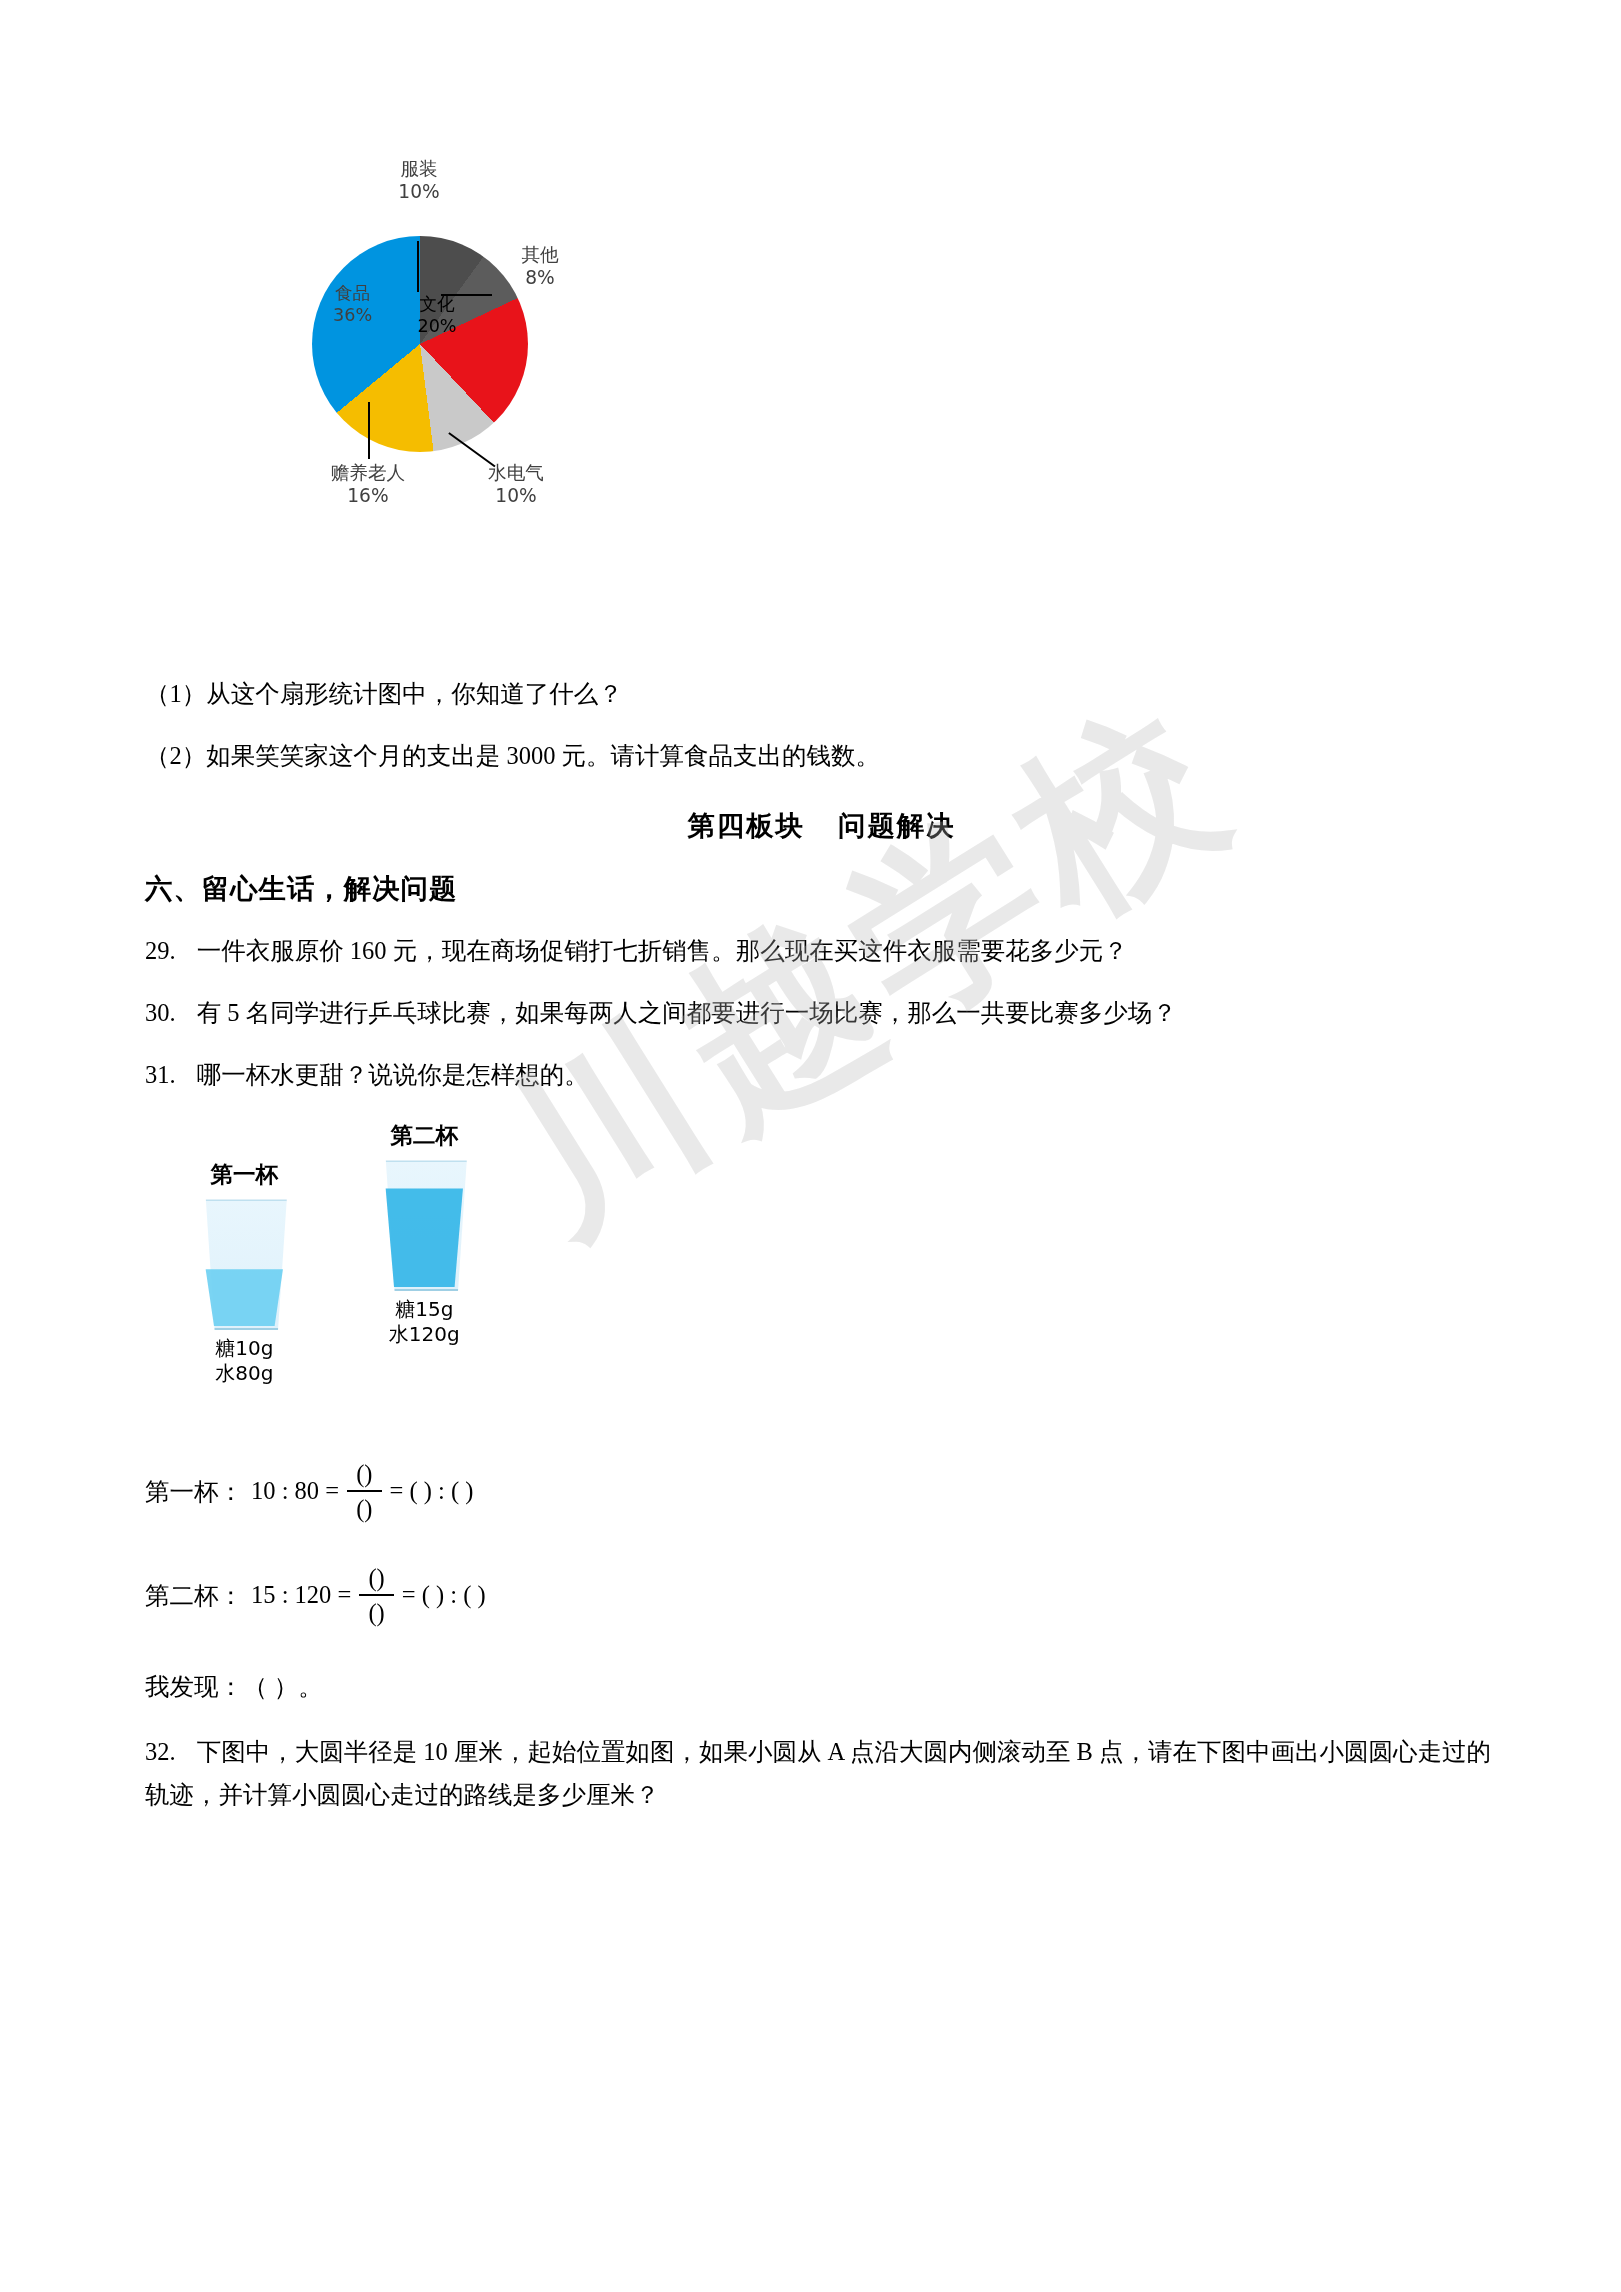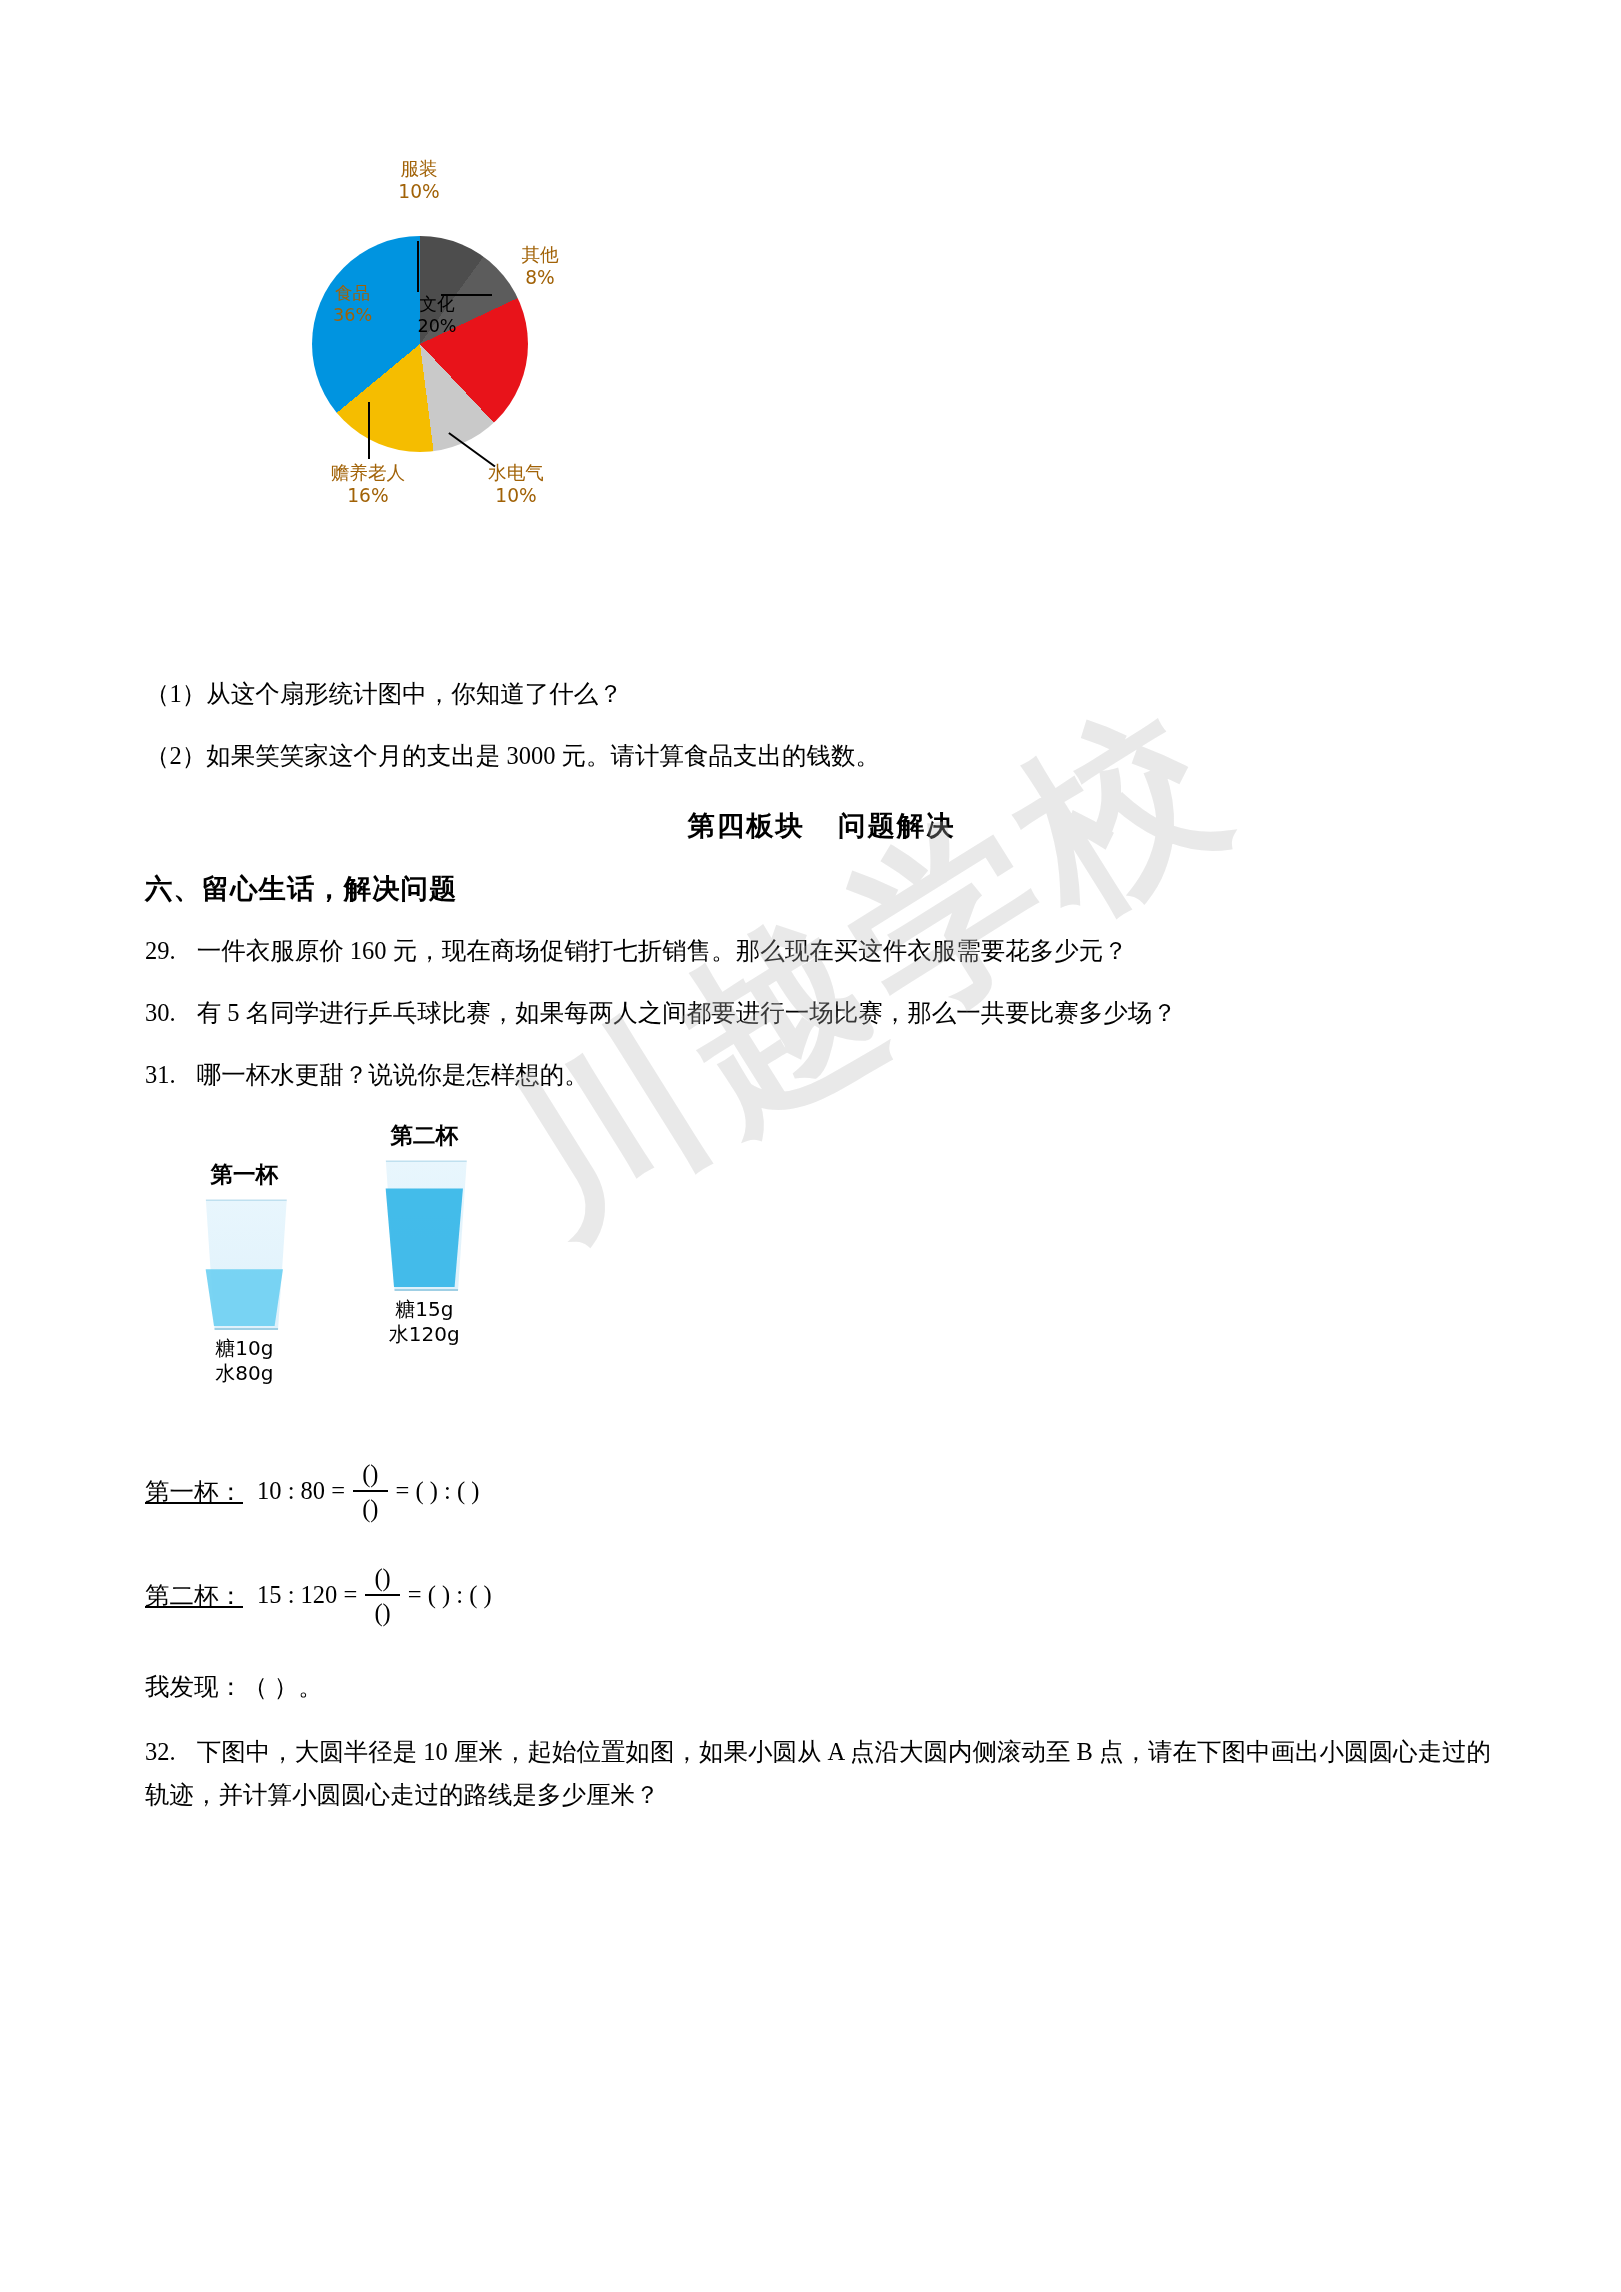--- a/index.html
+++ b/index.html
@@ -65,21 +65,21 @@
     width: 216px;
     height: 216px;
     border-radius: 50%;
   }
   .pie-label {
     position: absolute;
     font-family: "DejaVu Sans", sans-serif;
     font-size: 18.6px;
     text-align: center;
     line-height: 1.25;
-    color: #a16207;
+    color: #404040;
     white-space: nowrap;
   }
   .pie-label.inner { font-size: 17.6px; }
   .leader {
     position: absolute;
     background: #000;
   }
 
   
   .q {
@@ -160,21 +160,21 @@
   }
 
   
   .ratio-line {
     font-size: 24.5px;
     margin: 0 0 43px 0;
     display: flex;
     align-items: center;
     height: 61px;
   }
-  .ratio-line .lbl { margin-right: 14px; text-decoration: underline; }
+  .ratio-line .lbl { margin-right: 8px; }
   .frac {
     display: inline-flex;
     flex-direction: column;
     align-items: center;
     margin: 0 7.8px;
     vertical-align: middle;
     font-family: "Liberation Serif", serif;
   }
   .frac .top { padding: 0 3.9px; font-size: 24.5px; }
   .frac .bar {

